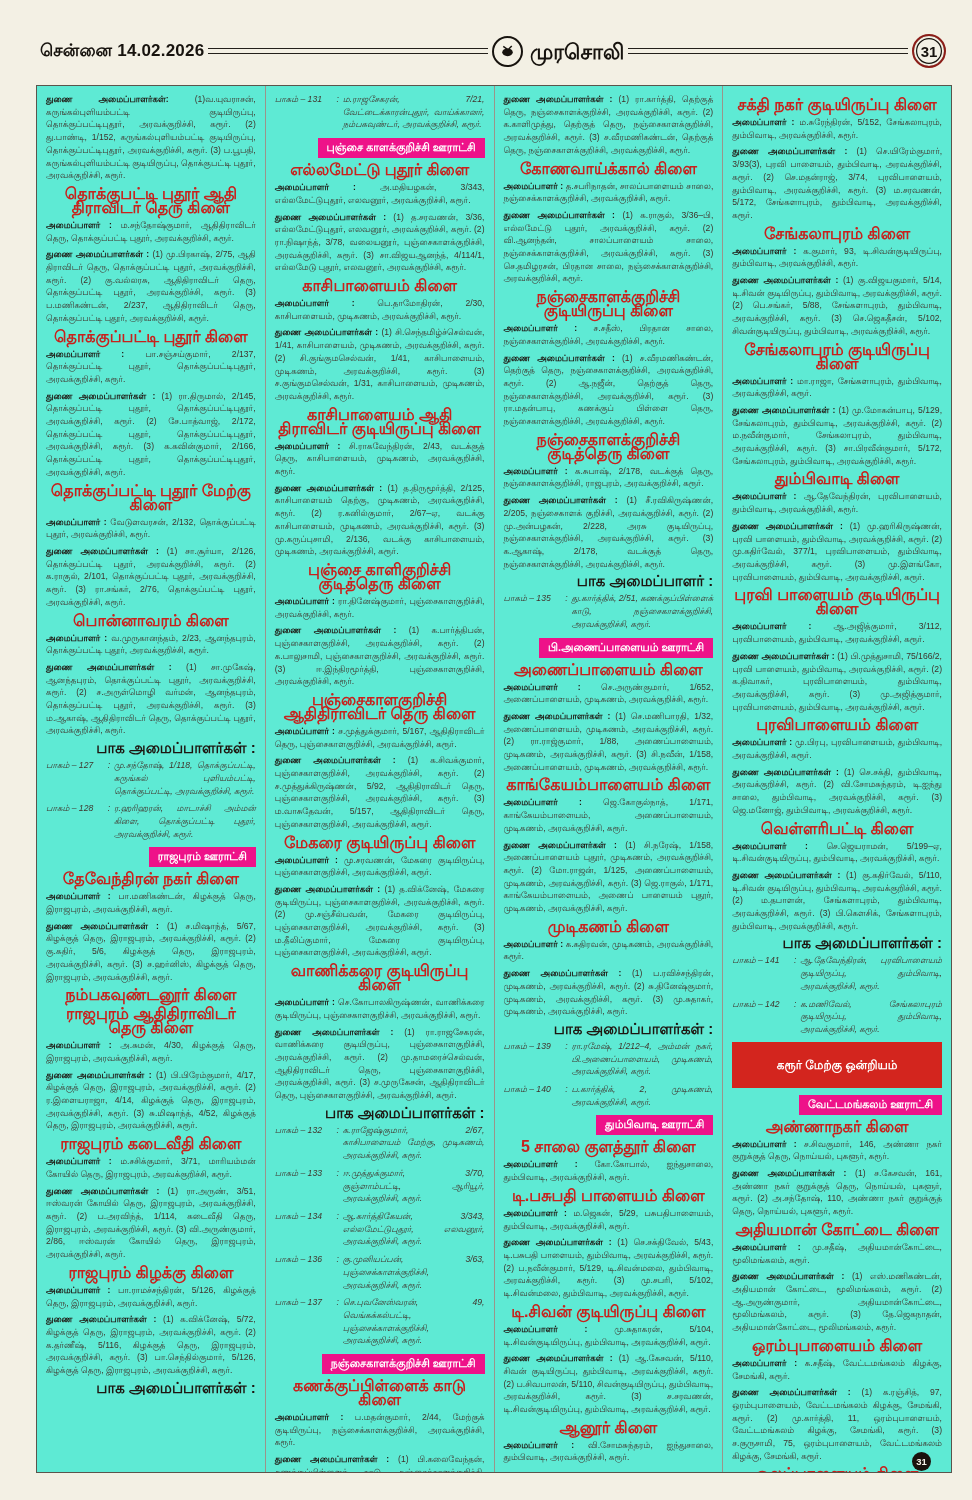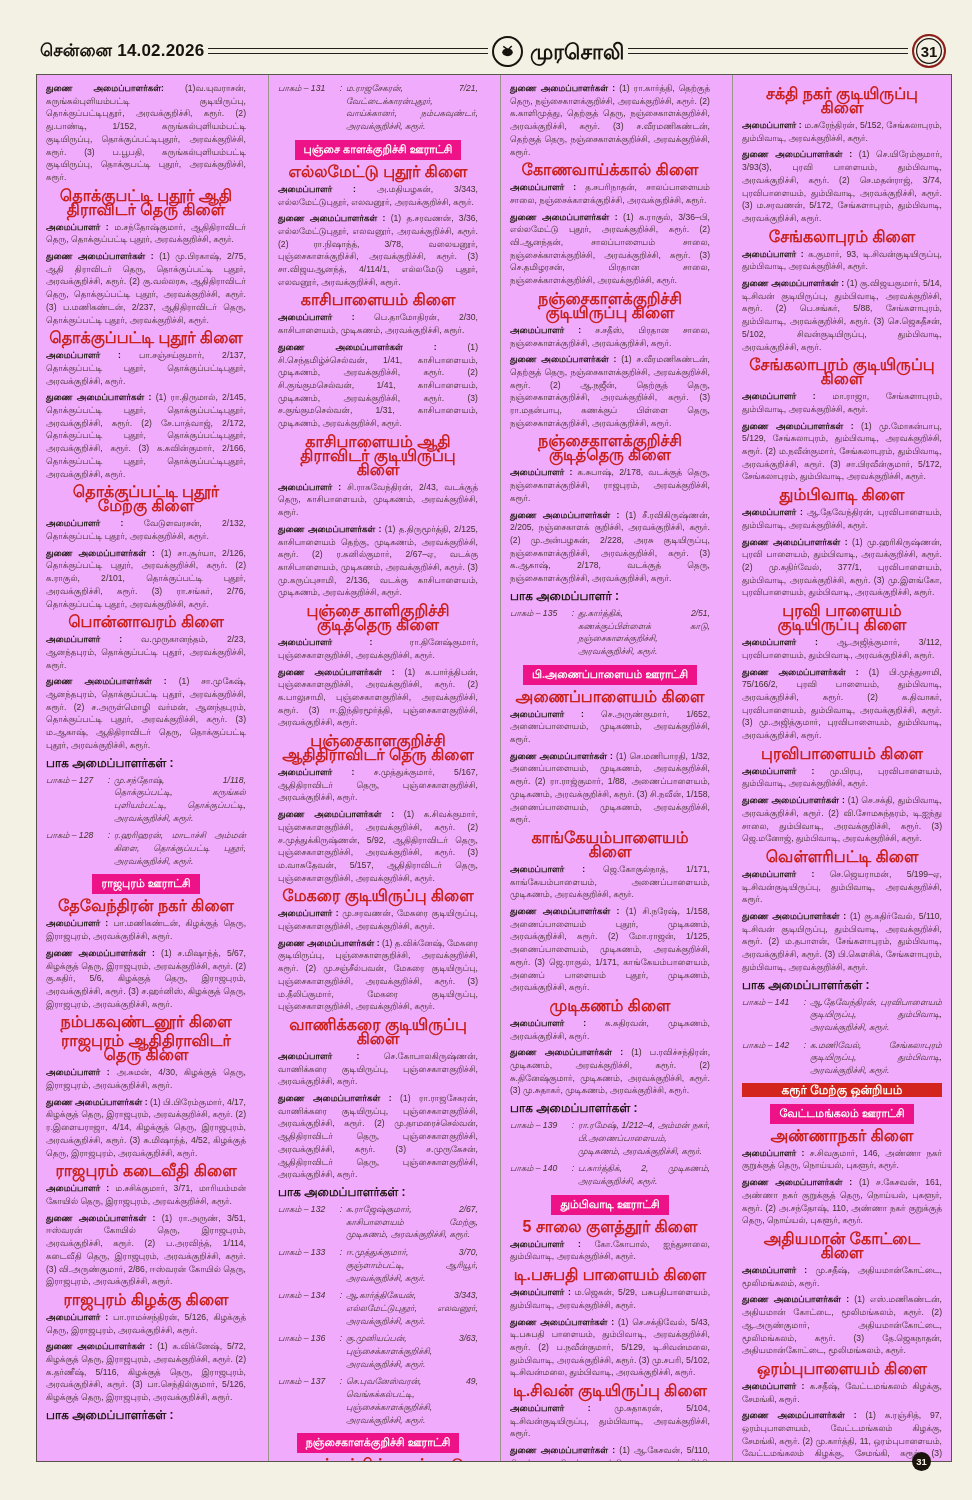--- a/index.html
+++ b/index.html
@@ -21,44 +21,44 @@
   .logo-circle{width:27px;height:27px;border-radius:50%;border:2px solid #17130e;display:flex;align-items:center;justify-content:center;background:#f3f0e4;}
   .paper-name{font-weight:bold;font-size:21px;color:#17130e;}
   .pageno-circle{
     width:30px;height:30px;border-radius:50%;border:2.4px solid #8c1d18;
     box-shadow:inset 0 0 0 2px #f3f0e4, inset 0 0 0 3.2px #17130e;
     display:flex;align-items:center;justify-content:center;
     font-weight:bold;font-size:15px;color:#17130e;background:#f3f0e4;flex:0 0 auto;
   }
   
   .content-box{
-    position:absolute;left:36px;top:74px;width:916px;height:1388px;
-    border:1.7px solid #5a554c;display:flex;box-sizing:border-box;background:#f0abfc;gap:13px;
+    position:absolute;left:36px;top:85px;width:916px;height:1388px;
+    border:1.7px solid #5a554c;display:flex;box-sizing:border-box;background:#5eead4;
   }
   .col{flex:1 1 0;padding:7px 9px 6px 9px;overflow:hidden;box-sizing:border-box;}
   .col + .col{border-left:1px solid #9a948a;}
   
   .para{font-size:8.6px;line-height:12.7px;text-align:justify;margin:0 0 4px 0;}
   .para .lead{font-weight:bold;color:#1e1610;}
   .block-heading{
     color:#c8211c;font-weight:bold;font-size:16px;line-height:14px;
     text-align:center;margin:5px 2px 4px 2px;
   }
-  .hl-wrap{text-align:center;margin:6px 0 5px 0;}
+  .hl-wrap{text-align:right;margin:6px 0 5px 0;}
   .hl{
     display:inline-block;background:#ee1289;color:#ffffff;font-weight:bold;
     font-size:11px;line-height:13px;padding:3px 9px 4px 9px;
   }
   .banner{
     background:#d3251e;color:#ffffff;font-weight:bold;font-size:12px;line-height:14px;
-    text-align:center;padding:0 2px;margin:6px 0 5px 0;
+    text-align:center;padding:16px 2px;margin:6px 0 5px 0;
   }
   .subhead{
-    font-weight:bold;color:#1e1610;font-size:12px;line-height:12px;
-    text-align:left;margin:5px 0 5px 0;
+    font-weight:bold;color:#1e1610;font-size:15px;line-height:12px;
+    text-align:right;margin:5px 0 5px 0;
   }
   .part{display:flex;font-size:8.6px;line-height:12.7px;margin:0 0 5px 0;font-style:italic;}
   .part .plabel{flex:0 0 58px;white-space:nowrap;}
   .part .pcolon{flex:0 0 10px;text-align:center;}
   .part .ptext{flex:1;text-align:justify;}
   
   .footer-pageno{
     position:absolute;left:912px;top:1452px;width:19px;height:19px;border-radius:50%;
     background:#1a120c;color:#f6f3e9;font-size:9.5px;font-weight:bold;
     display:flex;align-items:center;justify-content:center;

